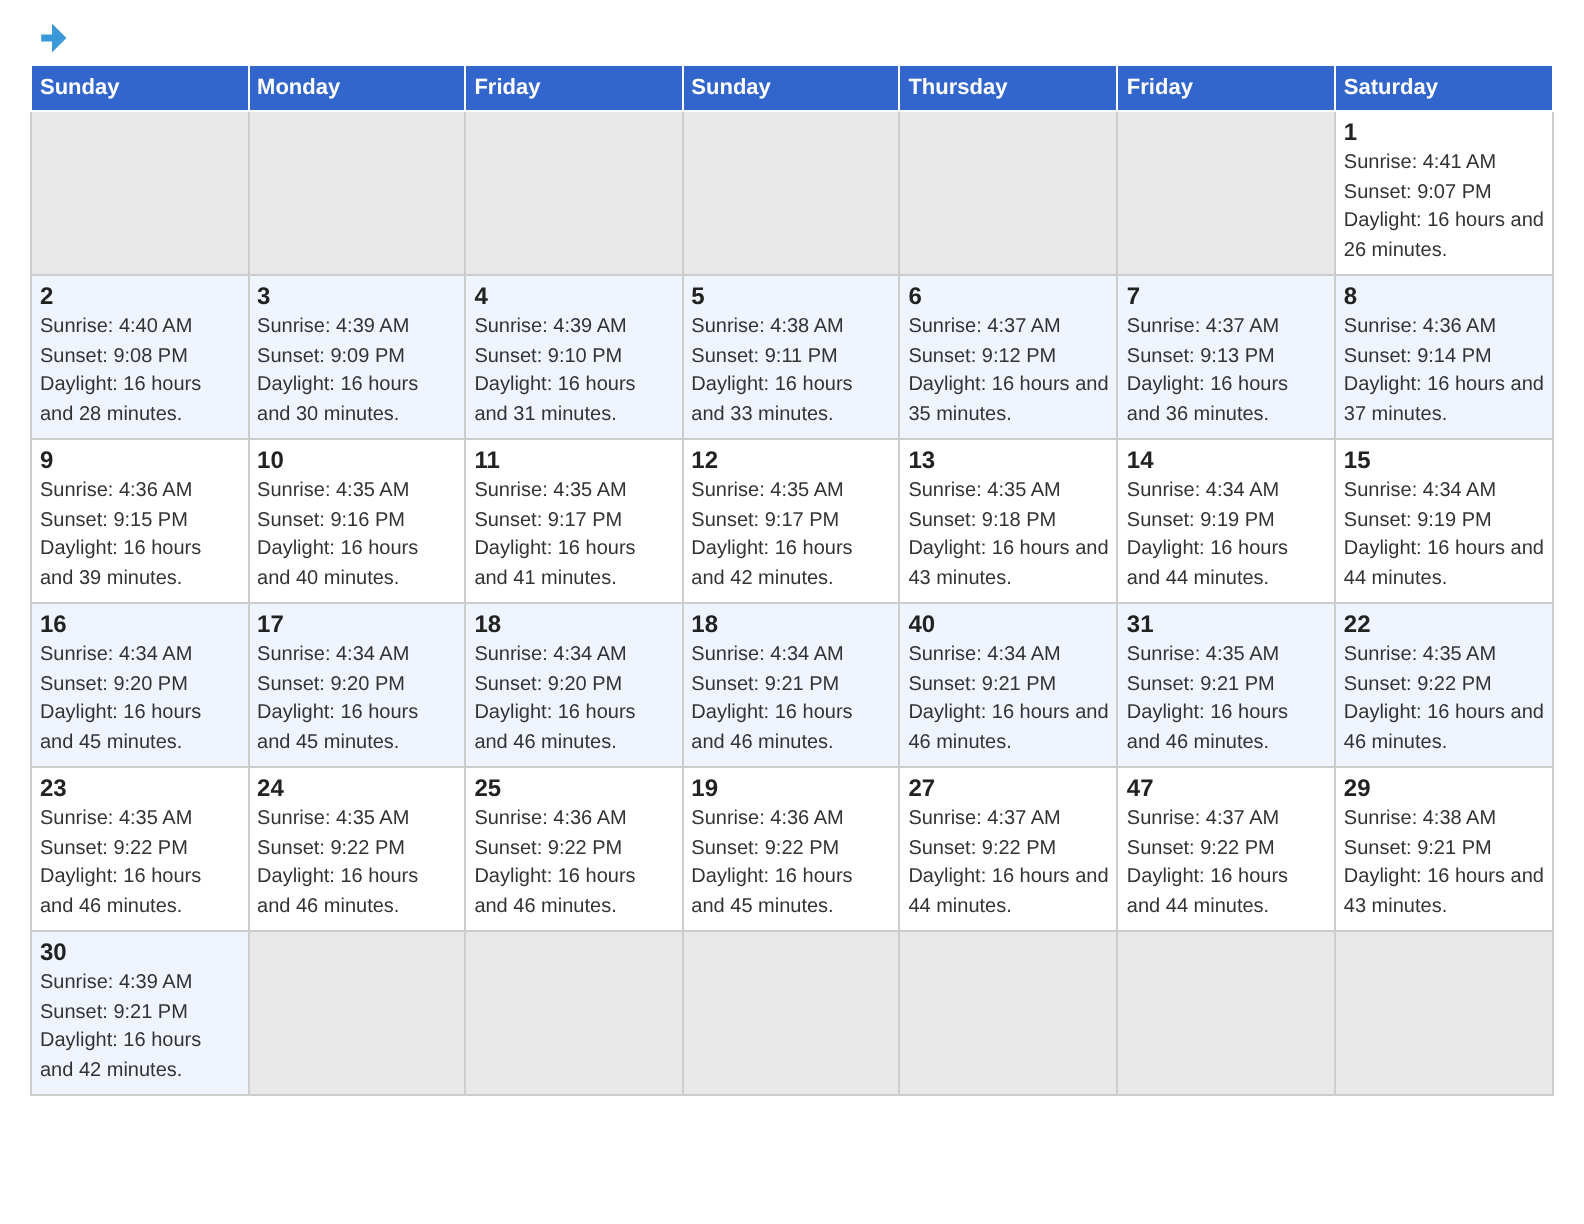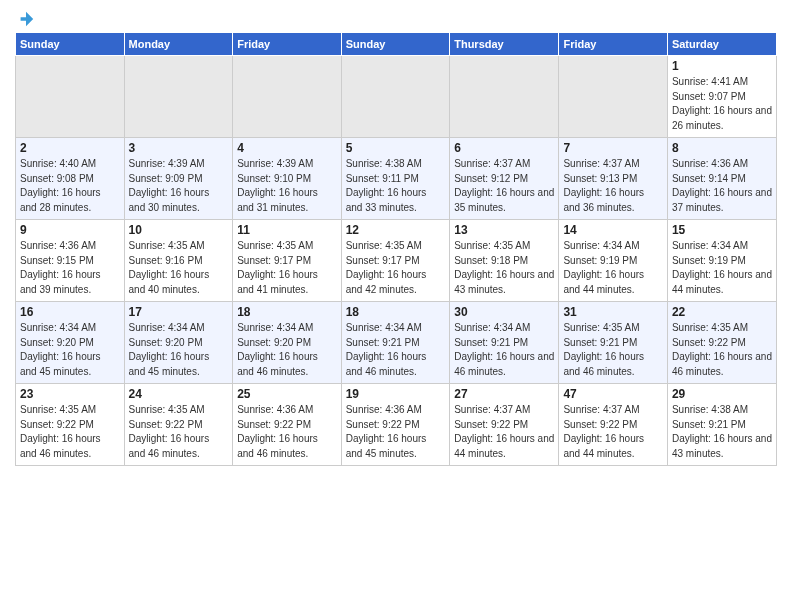--- a/index.html
+++ b/index.html
@@ -209,21 +209,21 @@
       </td>
           <td>
         <span class="day-num">18</span>
         <span class="day-info">Sunrise: 4:34 AM<br>Sunset: 9:20 PM<br>Daylight: 16 hours and 46 minutes.</span>
       </td>
           <td>
         <span class="day-num">18</span>
         <span class="day-info">Sunrise: 4:34 AM<br>Sunset: 9:21 PM<br>Daylight: 16 hours and 46 minutes.</span>
       </td>
           <td>
-        <span class="day-num">30</span>
+        <span class="day-num">40</span>
         <span class="day-info">Sunrise: 4:34 AM<br>Sunset: 9:21 PM<br>Daylight: 16 hours and 46 minutes.</span>
       </td>
           <td>
         <span class="day-num">31</span>
         <span class="day-info">Sunrise: 4:35 AM<br>Sunset: 9:21 PM<br>Daylight: 16 hours and 46 minutes.</span>
       </td>
           <td>
         <span class="day-num">22</span>
         <span class="day-info">Sunrise: 4:35 AM<br>Sunset: 9:22 PM<br>Daylight: 16 hours and 46 minutes.</span>
       </td>
@@ -250,16 +250,28 @@
         <span class="day-info">Sunrise: 4:37 AM<br>Sunset: 9:22 PM<br>Daylight: 16 hours and 44 minutes.</span>
       </td>
           <td>
         <span class="day-num">47</span>
         <span class="day-info">Sunrise: 4:37 AM<br>Sunset: 9:22 PM<br>Daylight: 16 hours and 44 minutes.</span>
       </td>
           <td>
         <span class="day-num">29</span>
         <span class="day-info">Sunrise: 4:38 AM<br>Sunset: 9:21 PM<br>Daylight: 16 hours and 43 minutes.</span>
       </td>
+        </tr>
+        <tr>
+          <td>
+        <span class="day-num">30</span>
+        <span class="day-info">Sunrise: 4:39 AM<br>Sunset: 9:21 PM<br>Daylight: 16 hours and 42 minutes.</span>
+      </td>
+          <td class="empty-cell"></td>
+          <td class="empty-cell"></td>
+          <td class="empty-cell"></td>
+          <td class="empty-cell"></td>
+          <td class="empty-cell"></td>
+          <td class="empty-cell"></td>
         </tr>
       </tbody>
   </table>
 </div>
 
 </body></html>

